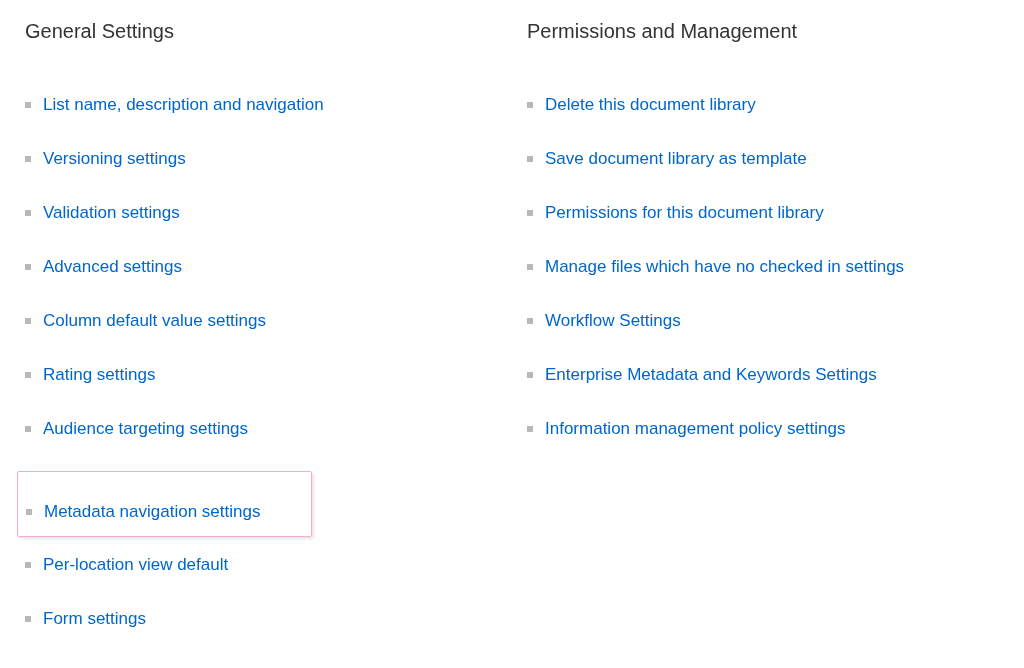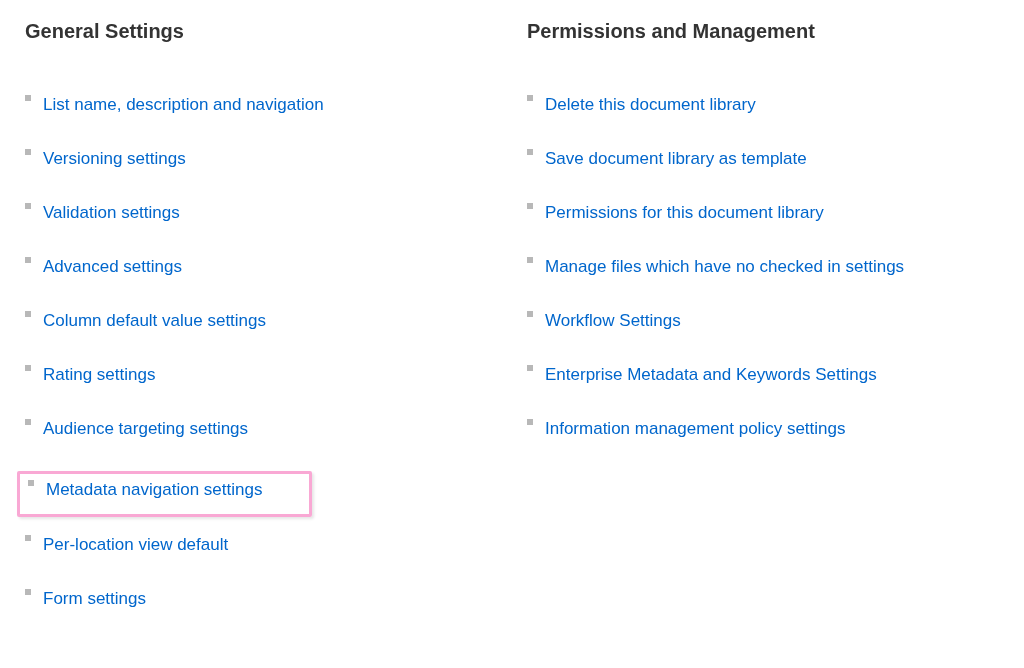--- a/index.html
+++ b/index.html
@@ -17,52 +17,52 @@
     }
     .columns {
       display: flex;
       gap: 30px;
     }
     .column {
       flex: 1;
     }
     .section-title {
       font-size: 20px;
-      font-weight: 700;
+      font-weight: 400;
       color: #333;
       margin-bottom: 50px;
     }
     .settings-list {
       list-style: none;
     }
     .settings-item {
       display: flex;
-      align-items: flex-start;
+      align-items: center;
       margin-bottom: 30px;
       padding: 2px 0;
     }
     .bullet {
       width: 6px;
       height: 6px;
       background: #888;
       margin-right: 12px;
       flex-shrink: 0;
       opacity: 0.6;
     }
     .settings-link {
       color: #0066cc;
       text-decoration: none;
       font-size: 17px;
       font-weight: 400;
       cursor: pointer;
     }
     .highlighted {
-      border: 3px solid #f9a8d4;
+      border: 1px solid #f9a8d4;
       border-radius: 2px;
-      padding: 6px 8px 14px 0px;
+      padding: 30px 8px 14px 0px;
       margin-left: -8px;
       margin-bottom: 16px;
       box-shadow: 2px 2px 3px rgba(0,0,0,0.1);
       width: 295px;
     }
     .highlighted .bullet {
       margin-left: 8px;
     }
   </style>
 </head>

